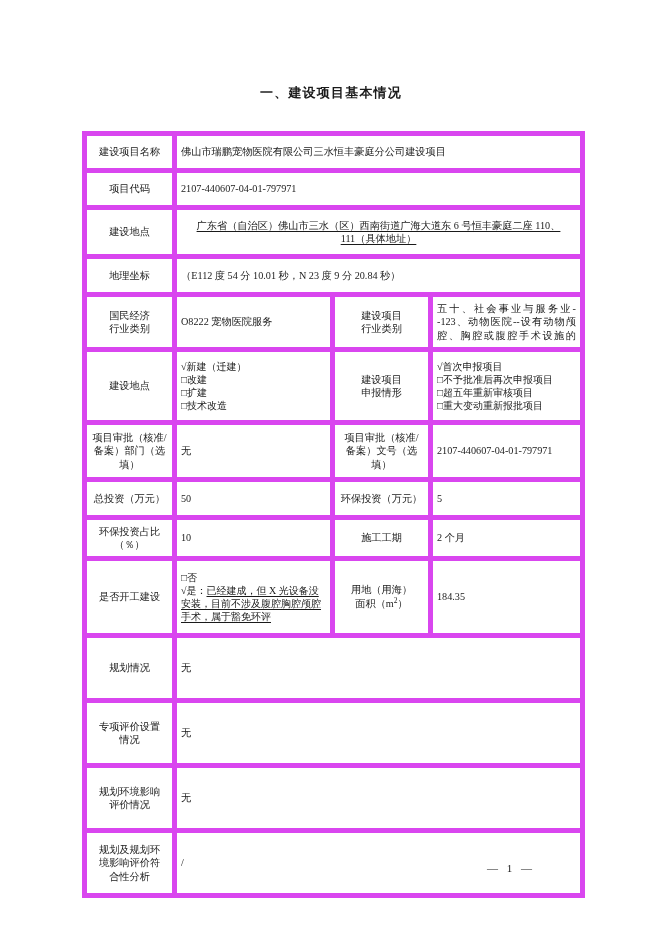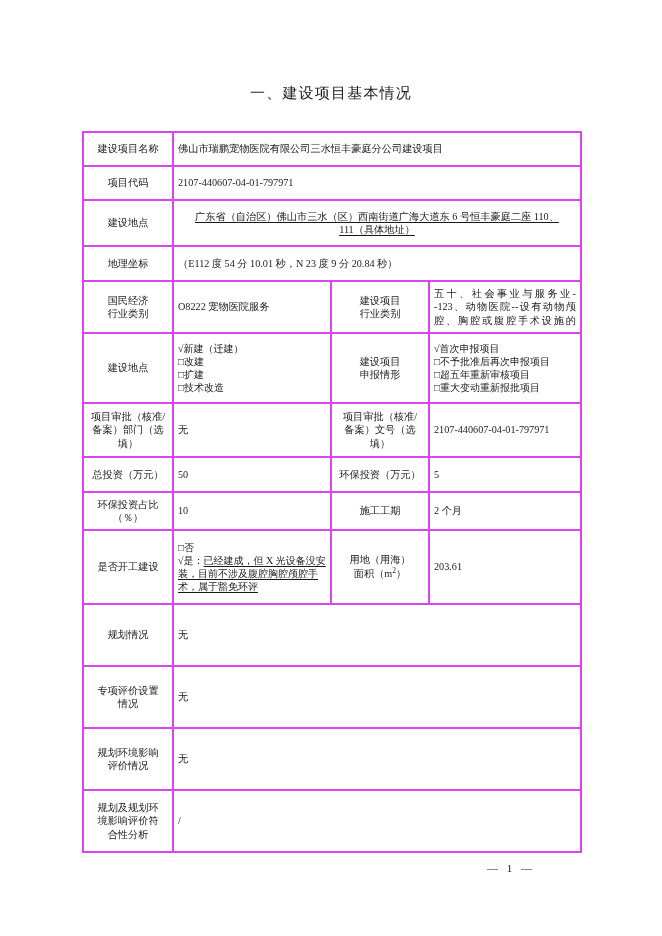--- a/index.html
+++ b/index.html
@@ -20,36 +20,36 @@
     height: 936px;
     position: relative;
     box-sizing: border-box;
   }
   .doc-title {
     position: absolute;
     top: 84px;
     left: 0;
     width: 662px;
     text-align: center;
-    font-size: 15px;
-    font-weight: normal;
+    font-size: 13px;
+    font-weight: bold;
     letter-spacing: 1.2px;
     font-family: "Liberation Serif", "DejaVu Serif", serif;
   }
   table.form {
     position: absolute;
     top: 131px;
     left: 82px;
     width: 498px;
     border-collapse: collapse;
     table-layout: fixed;
     font-size: 10.2px;
   }
   table.form td {
-    border: 2px solid #d946ef;
+    border: 5px solid #d946ef;
     padding: 3px 4px;
     vertical-align: middle;
     line-height: 1.32;
     word-wrap: break-word;
     margin-left: 20px;
   }
   .lbl {
     text-align: center;
     font-size: 10.2px;
   }
@@ -213,21 +213,21 @@
       <tr>
         <td class="lbl" style="height:66px">是否开工建设</td>
         <td class="note-cell topalign">
           <div><span>□</span><span>否</span></div>
           <div><span>√</span><span>是：</span><span class="u">已经建成，但 X 光设备没安装，目前不涉及腹腔胸腔颅腔手术，属于豁免环评</span></div>
         </td>
         <td class="lbl">
           <div>用地（用海）</div>
           <div><span>面积（m</span><span class="sub">2</span><span>）</span></div>
         </td>
-        <td class="val-c">203.61</td>
+        <td class="val-c">184.35</td>
       </tr>
 
       <tr>
         <td class="lbl" style="height:54px">规划情况</td>
         <td class="val-l topalign" colspan="3">无</td>
       </tr>
 
       <tr>
         <td class="lbl" style="height:54px">
           <div>专项评价设置</div>

